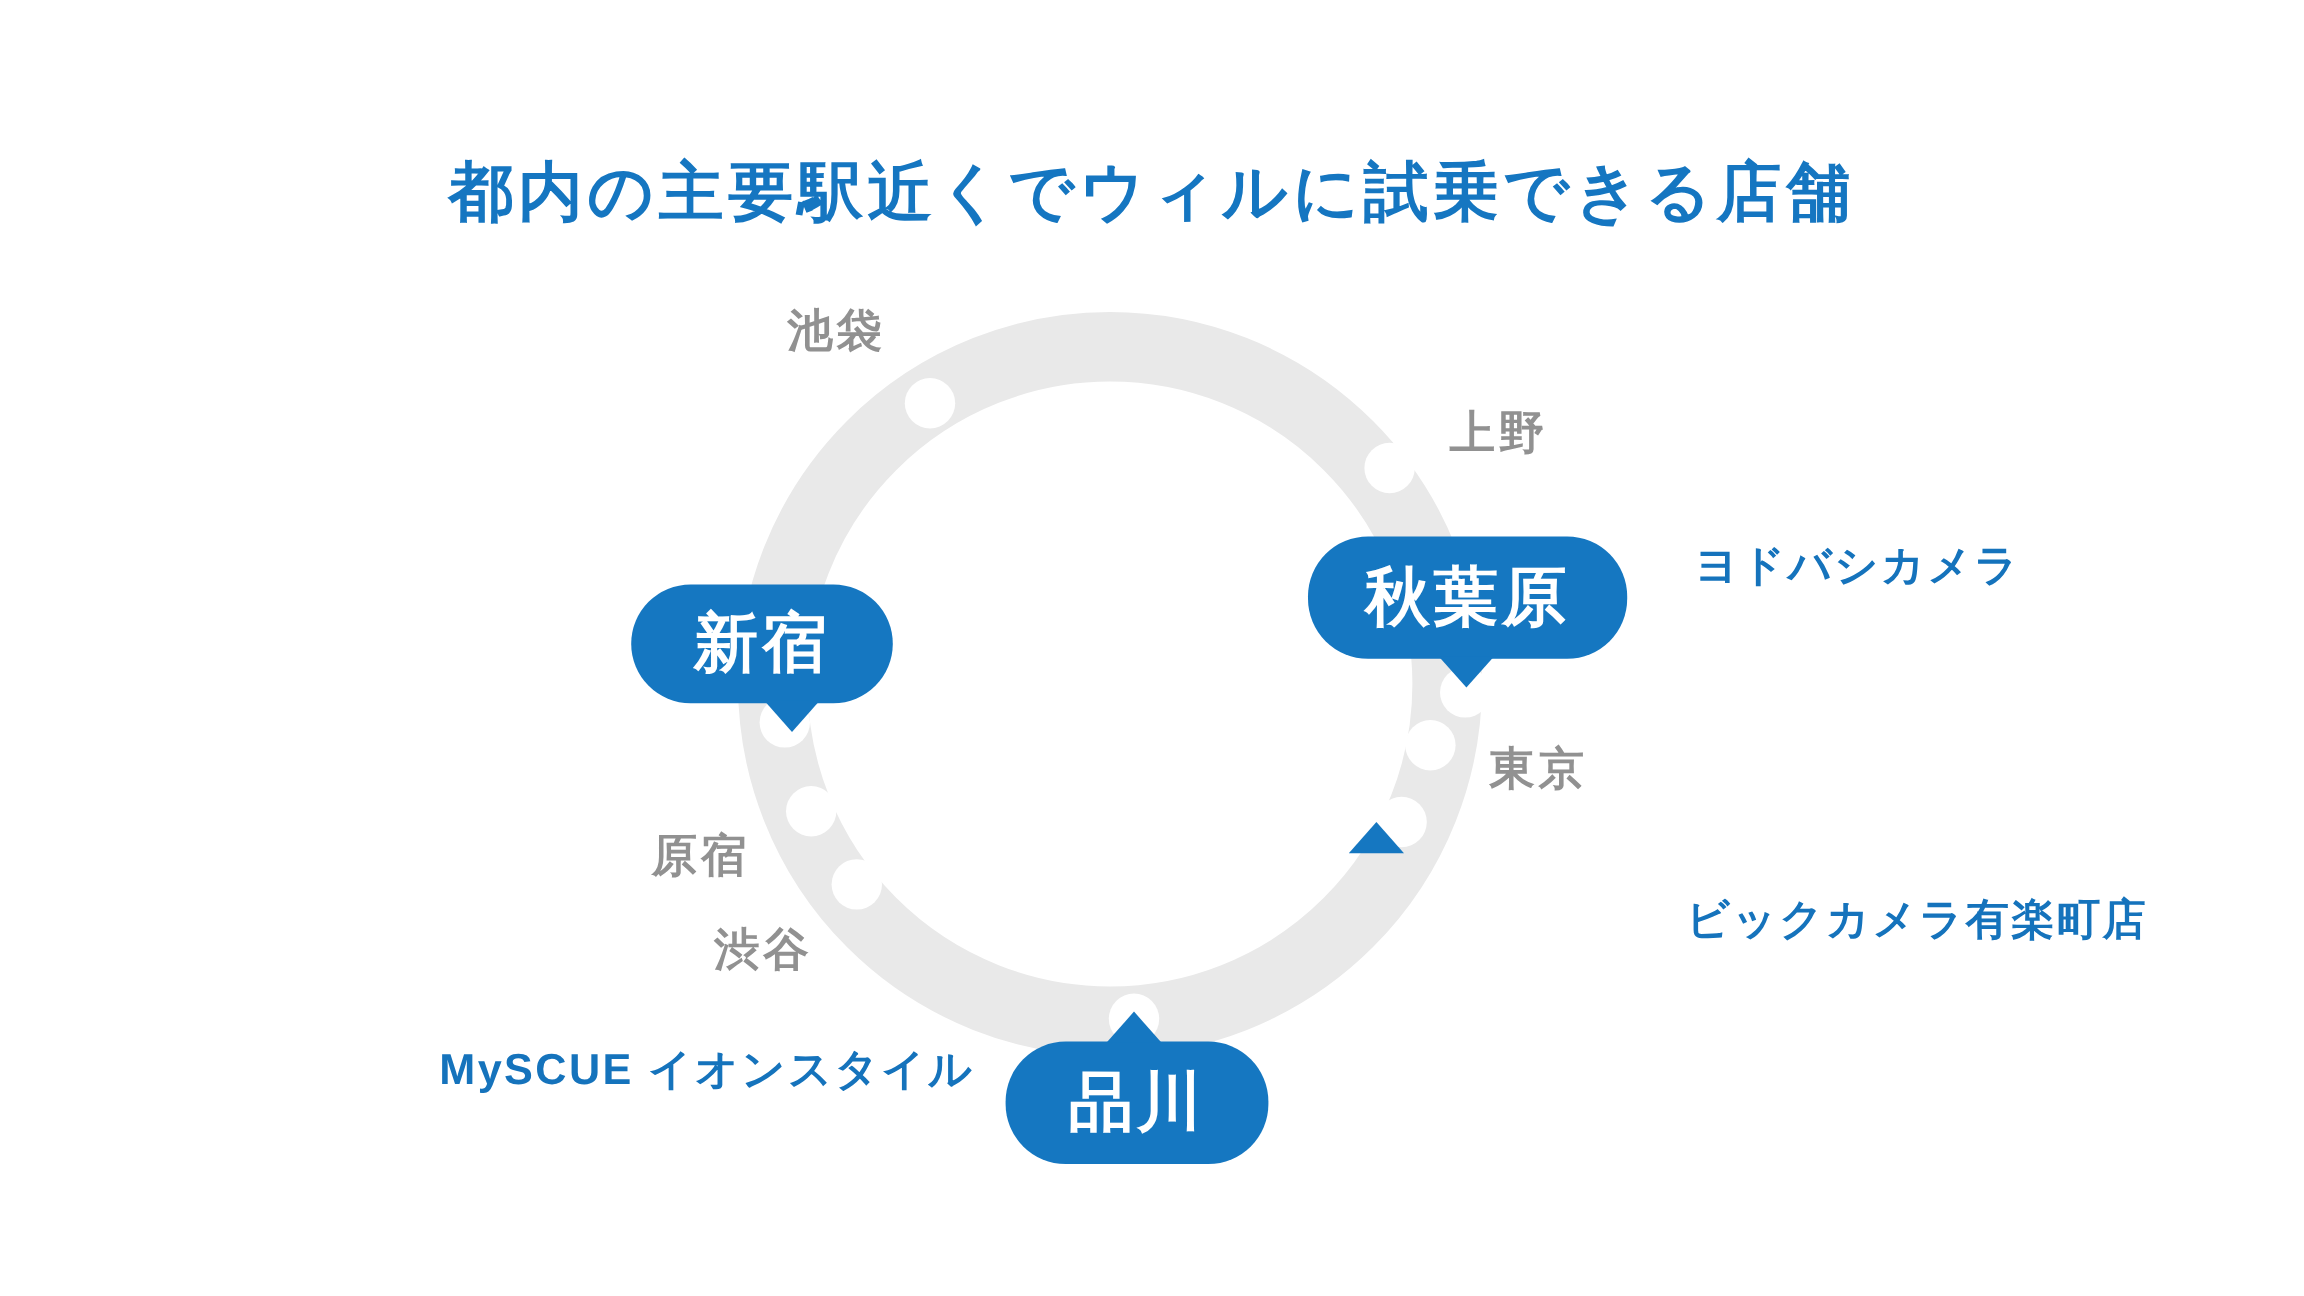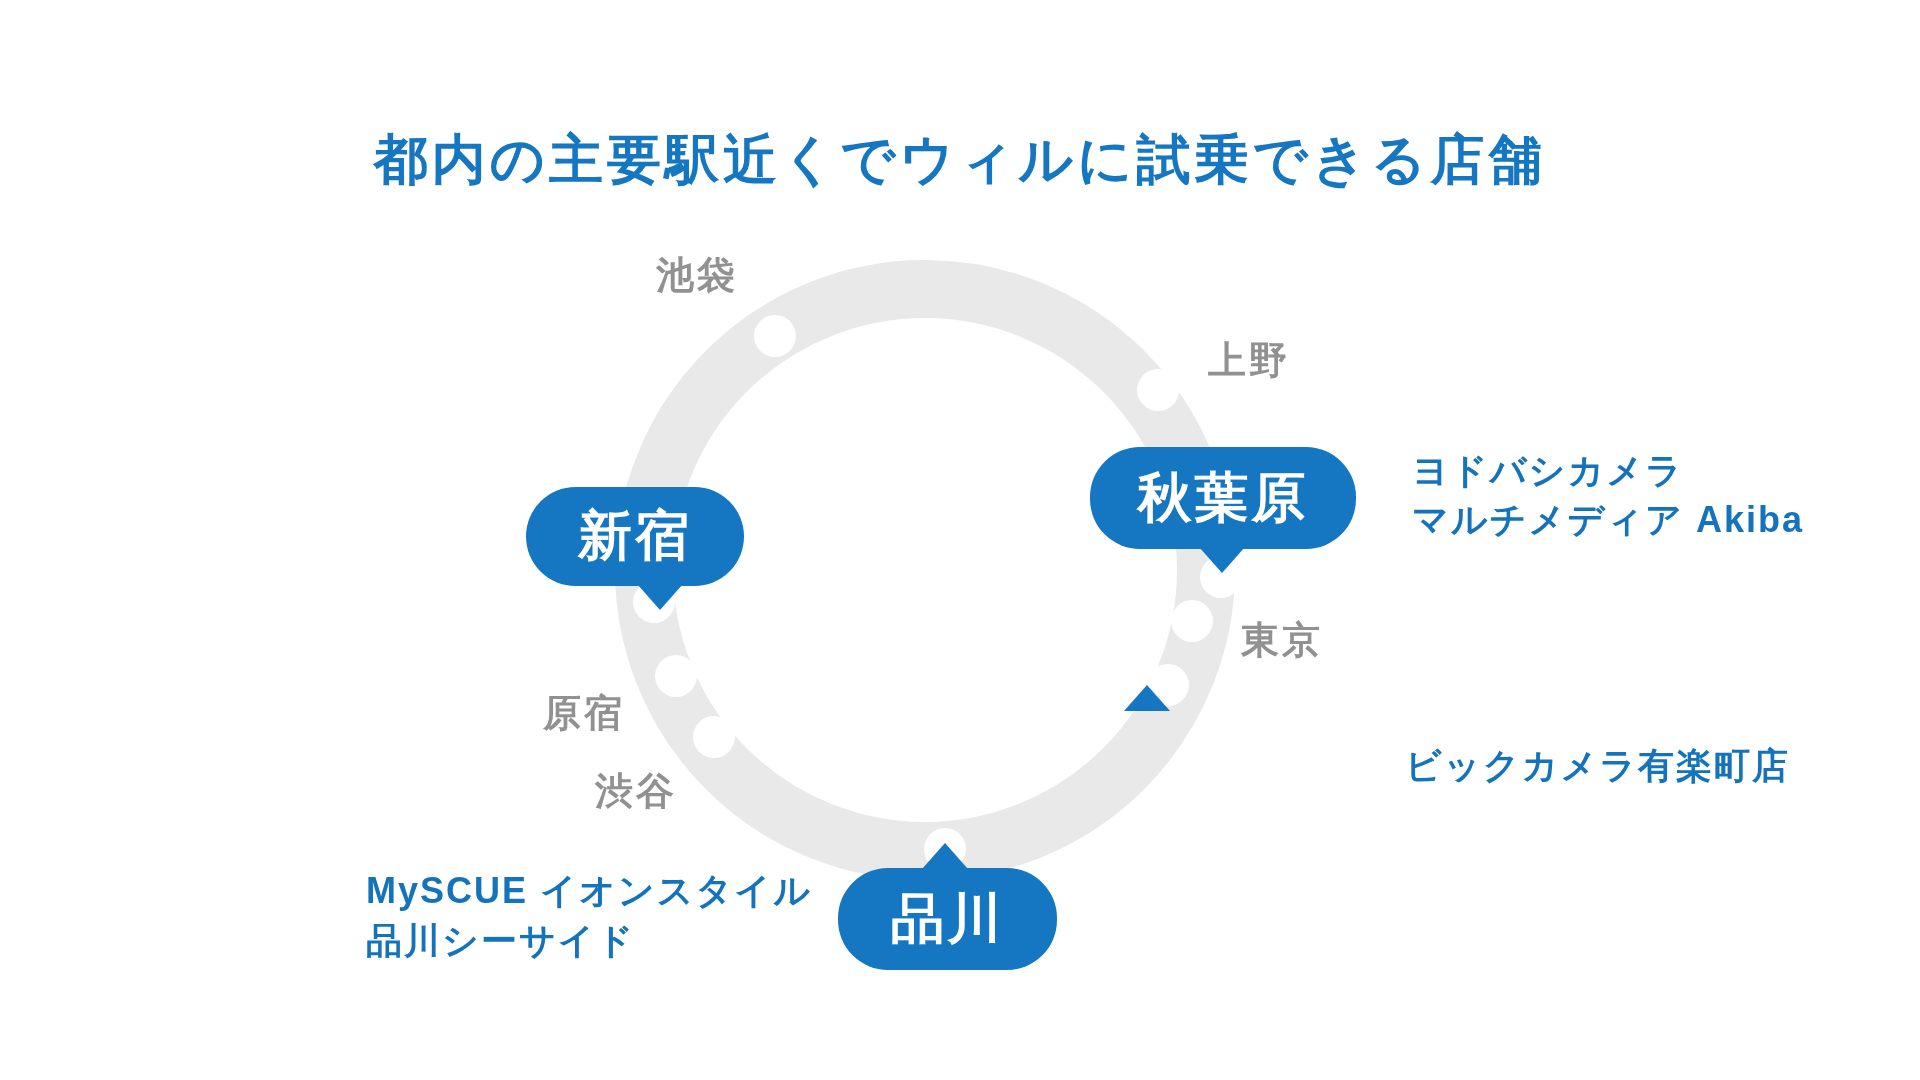--- a/index.html
+++ b/index.html
@@ -102,23 +102,21 @@
 
   <div class="tail tail-up tail-yurakucho"></div>
 
   <div class="badge badge-shinagawa">
     <span>品川</span>
   </div>
   <div class="tail tail-up tail-shinagawa"></div>
 
   <div class="store-label store-akihabara">
     <div>ヨドバシカメラ</div>
-    <div>マルチメディア Akiba</div>
   </div>
   <div class="store-label store-yurakucho">
     <div>ビックカメラ有楽町店</div>
   </div>
   <div class="store-label store-shinagawa">
     <div>MySCUE イオンスタイル</div>
-    <div>品川シーサイド</div>
   </div>
 
 </div>
 
 </body></html>

